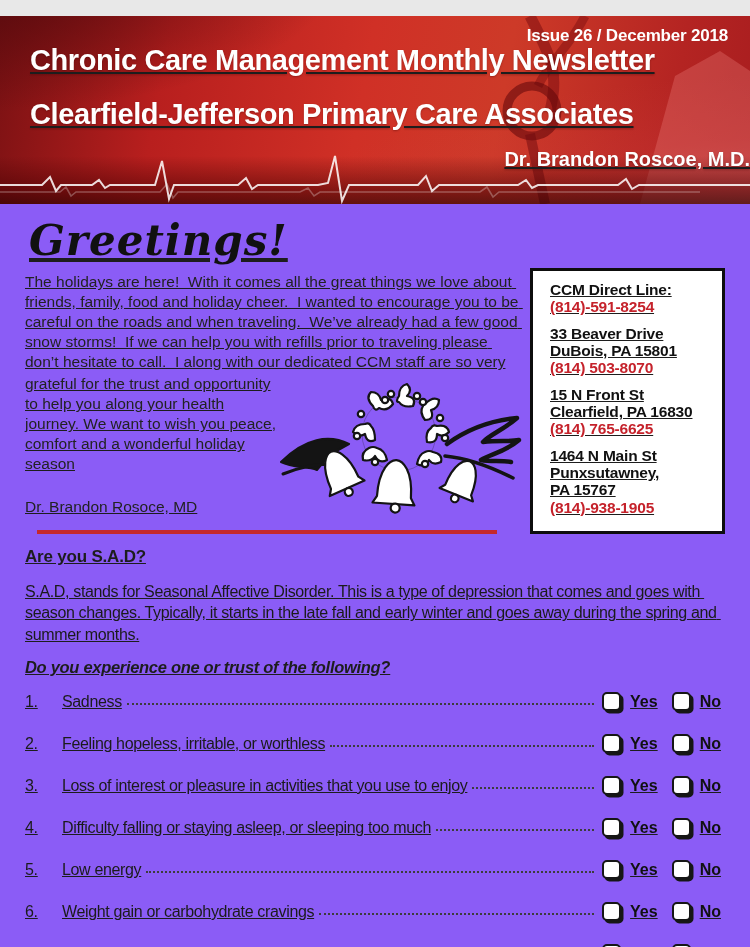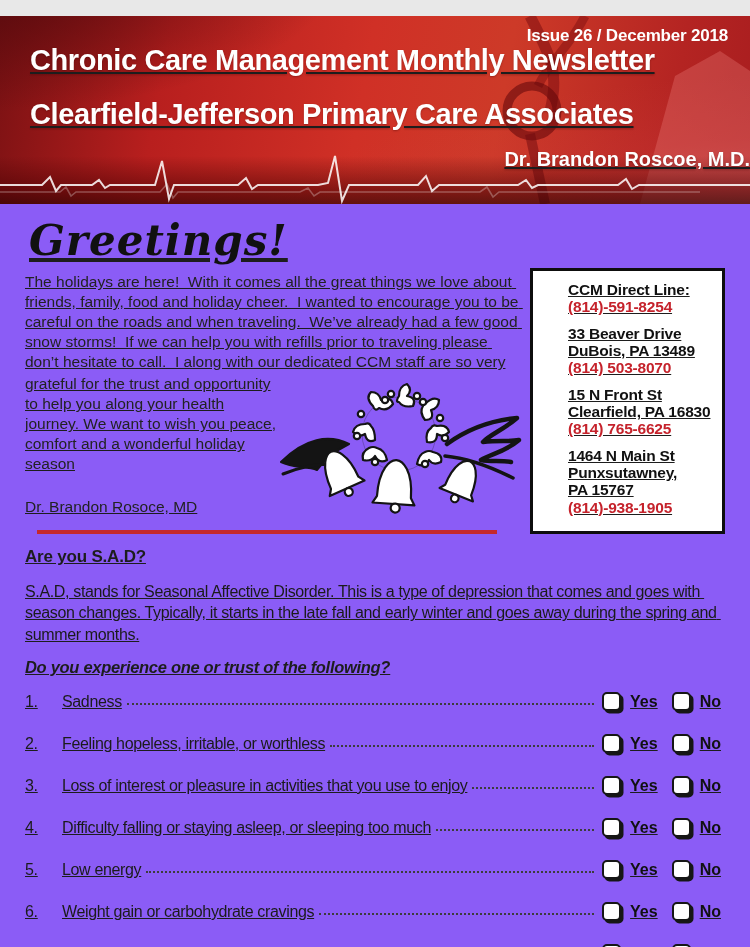--- a/index.html
+++ b/index.html
@@ -58,21 +58,21 @@
   .signature { font-size:15.5px; margin-top:24px; color:#222; }
   .wreath { width:245px; height:138px; margin-left:0; margin-top:4px; }
   .red-divider { height:4px; background:#c5282c; width:460px; margin:14px 0 0 12px; }
 
   
   .contact-box { border:3px solid #0d0d0d; background:#fff; }
   .contact-head {
     background:#141414; color:#fff; text-align:center; font-weight:bold;
     font-size:17px; padding:5px 0 6px 0; letter-spacing:-0.2px;
   }
-  .contact-entries { padding:10px 8px 6px 35px; }
+  .contact-entries { padding:10px 8px 6px 17px; }
   .contact-entry { margin-bottom:9px; }
   .contact-addr { font-weight:bold; font-size:15.5px; line-height:1.12; color:#111; white-space:pre-line; letter-spacing:-0.2px; }
   .contact-phone { font-weight:bold; font-size:15.5px; line-height:1.12; color:#c5222b; letter-spacing:-0.2px; }
 
   
   .sad-heading { font-size:17px; font-weight:bold; margin-top:13px; letter-spacing:-0.2px; }
   .sad-body { font-size:16px; line-height:1.33; margin-top:14px; letter-spacing:-0.35px; white-space:pre-wrap; color:#1b1b1b; }
   .sad-question {
     font-size:16.5px; font-weight:bold; font-style:italic; text-decoration:underline;
     margin-top:13px; letter-spacing:-0.3px;
@@ -180,21 +180,21 @@
         <div class="contact-box">
           <div class="contact-entries">
 
               <div class="contact-entry">
                 <div class="contact-addr">CCM Direct Line:</div>
                 <div class="contact-phone">(814)-591-8254</div>
               </div>
 
               <div class="contact-entry">
                 <div class="contact-addr">33 Beaver Drive
-DuBois, PA 13489</div>
+DuBois, PA 15801</div>
                 <div class="contact-phone">(814) 503-8070</div>
               </div>
 
               <div class="contact-entry">
                 <div class="contact-addr">15 N Front St
 Clearfield, PA 16830</div>
                 <div class="contact-phone">(814) 765-6625</div>
               </div>
 
               <div class="contact-entry">

